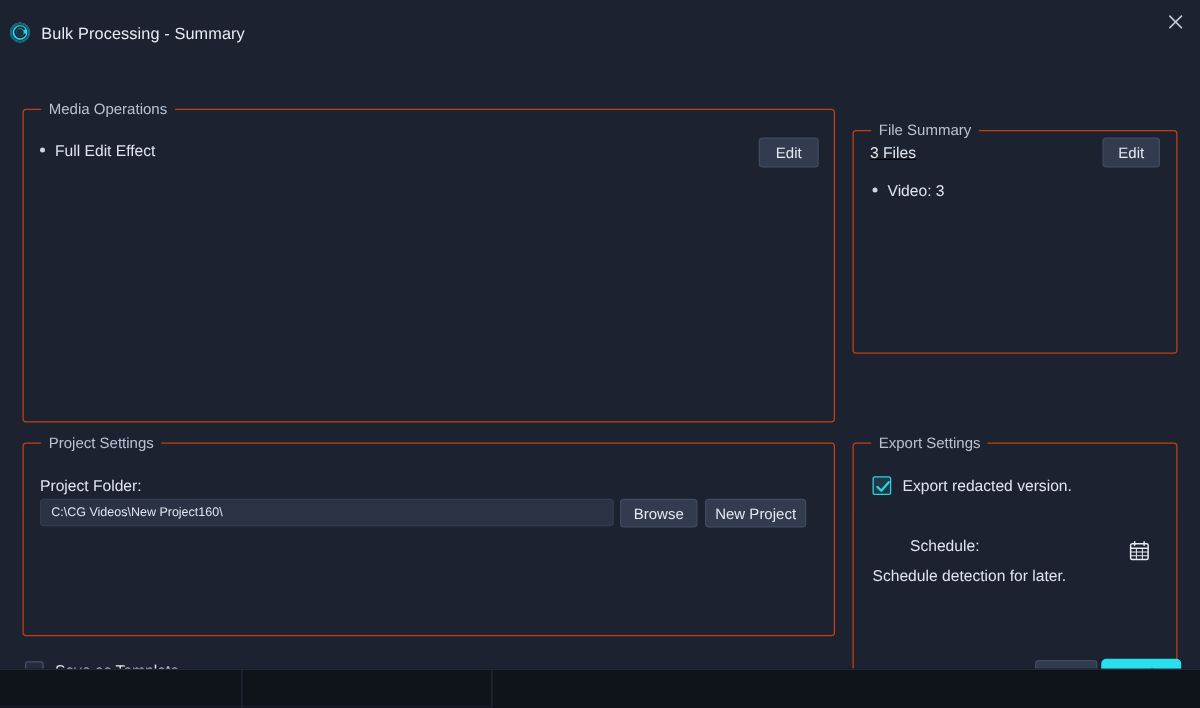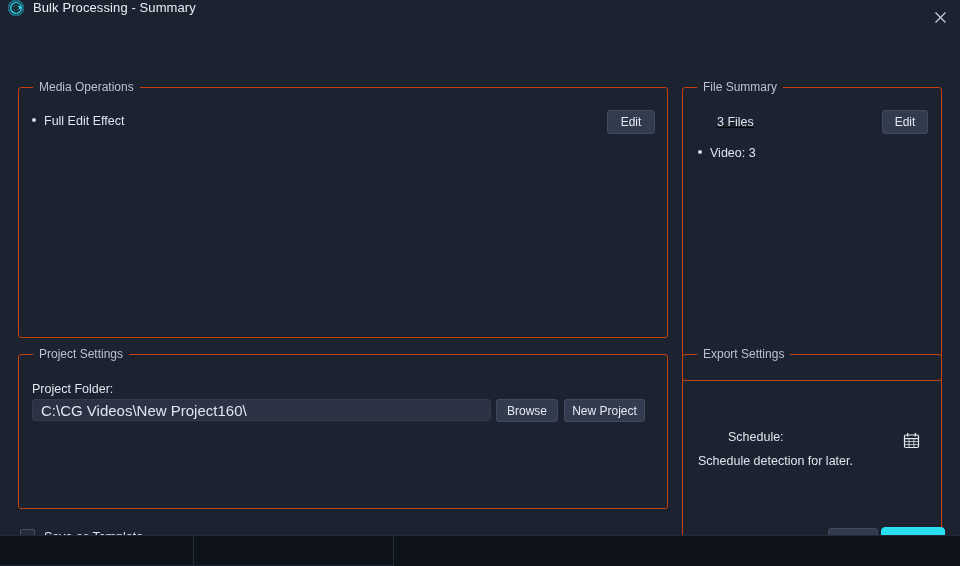--- a/index.html
+++ b/index.html
@@ -28,21 +28,21 @@
     display: flex;
     flex-direction: column;
   }
 
   
   .titlebar {
     position: relative;
     height: 34px;
     flex: 0 0 34px;
     display: flex;
-    align-items: flex-start;
+    align-items: flex-end;
     padding-left: 8px;
   }
   .app-icon {
     width: 16px; height: 16px;
     border-radius: 50%;
     background: radial-gradient(circle at 50% 50%, #18323f 0%, #18323f 22%, #2ad4e8 30%, #2ad4e8 48%, #16303d 56%, #2ad4e8 66%, #2ad4e8 88%, #1d3b4a 100%);
     box-shadow: inset 0 0 0 1px #1a5a6b;
     flex: 0 0 16px;
     position: relative;
   }
@@ -80,21 +80,21 @@
     top: -8px;
     left: 14px;
     padding: 0 6px;
     background: #1c2230;
     font-size: 12px;
     color: #b9c2d1;
     white-space: nowrap;
   }
 
   #gb-media    { left: 18px;  top: 53px;  width: 650px; height: 251px; }
-  #gb-files    { left: 682px; top: 53px;  width: 260px; height: 294px; }
+  #gb-files    { left: 682px; top: 70px;  width: 260px; height: 179px; }
   #gb-project  { left: 18px;  top: 320px; width: 650px; height: 155px; padding-left: 42px; }
   #gb-export   { left: 682px; top: 320px; width: 260px; height: 200px; }
 
   
   .row {
     position: absolute;
     display: flex;
     align-items: center;
   }
   .bullet-item {
@@ -132,29 +132,29 @@
     cursor: pointer;
     line-height: 22px;
     text-align: center;
   }
 
   
   .media-item { left: 32px; top: 80px; }
   .media-edit { position: absolute; left: 607px; top: 76px; width: 48px; }
 
   
-  .files-count { left: 717px; top: 81px; text-decoration: underline; }
+  .files-count { left: 696px; top: 81px; text-decoration: underline; }
   .files-edit  { position: absolute; left: 882px; top: 76px; width: 44px; }
   .files-video { left: 698px; top: 112px; }
 
   
   .label-project-folder { left: 32px; top: 348px; }
   .input-field {
     font-family: "Liberation Sans", sans-serif;
-    font-size: 15px;
+    font-size: 10px;
     color: #dfe4ee;
     background: #2a3244;
     border: 1px solid #333c4e;
     border-radius: 3px;
     height: 22px;
     padding: 0 8px;
     outline: none;
   }
   #project-folder-input {
     position: absolute;
@@ -333,20 +333,28 @@
       </div>
       <div class="row label-project-folder">
         <span class="plain-text">Project Folder:</span>
       </div>
       <input class="input-field" id="project-folder-input" type="text" value="C:\CG Videos\New Project160\" style="">
       <button class="btn browse-btn">Browse</button>
       <button class="btn newproj-btn">New Project</button>
 
       <div class="groupbox" id="gb-export">
         <span class="legend">Export Settings</span>
+      </div>
+      <div class="check-row">
+        <span class="checkbox on">
+          <svg width="17" height="17" viewBox="0 0 17 17">
+            <polyline points="4,8.6 7,11.6 13,4.8" fill="none" stroke="#2ad4e8" stroke-width="1.9" stroke-linecap="round" stroke-linejoin="round"></polyline>
+          </svg>
+        </span>
+        <span class="check-label">Export redacted version.</span>
       </div>
       <div class="row label-schedule">
         <span class="plain-text">Schedule:</span>
       </div>
       <span class="cal-icon">
         <svg width="17" height="17" viewBox="0 0 17 17">
           <rect x="1.5" y="3" width="14" height="12.5" rx="1.2" fill="none" stroke="#e6ebf3" stroke-width="1.2"></rect>
           <line x1="1.5" y1="6.6" x2="15.5" y2="6.6" stroke="#e6ebf3" stroke-width="1.2"></line>
           <line x1="4.7" y1="1.4" x2="4.7" y2="4.2" stroke="#e6ebf3" stroke-width="1.2" stroke-linecap="round"></line>
           <line x1="12.3" y1="1.4" x2="12.3" y2="4.2" stroke="#e6ebf3" stroke-width="1.2" stroke-linecap="round"></line>

